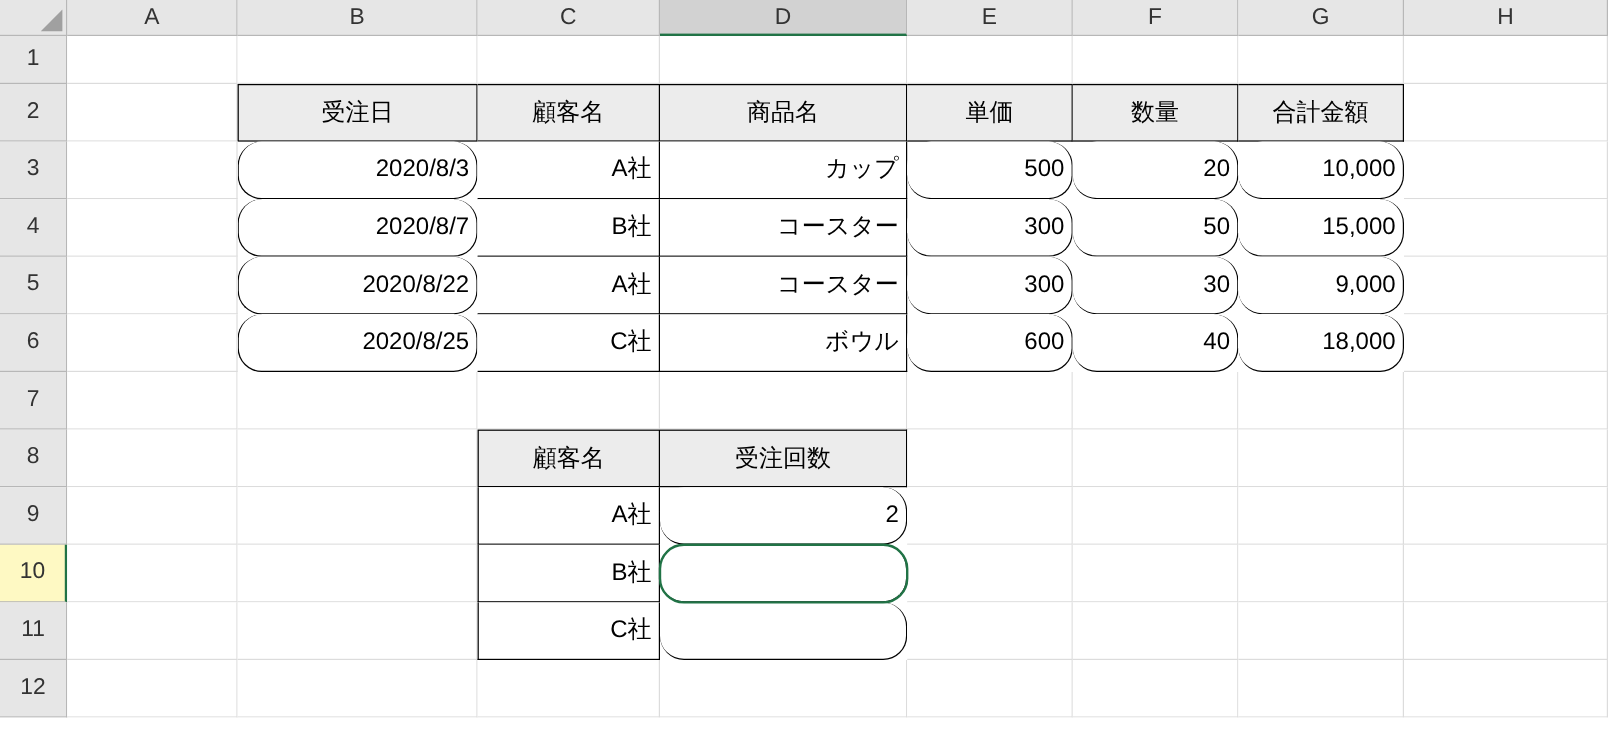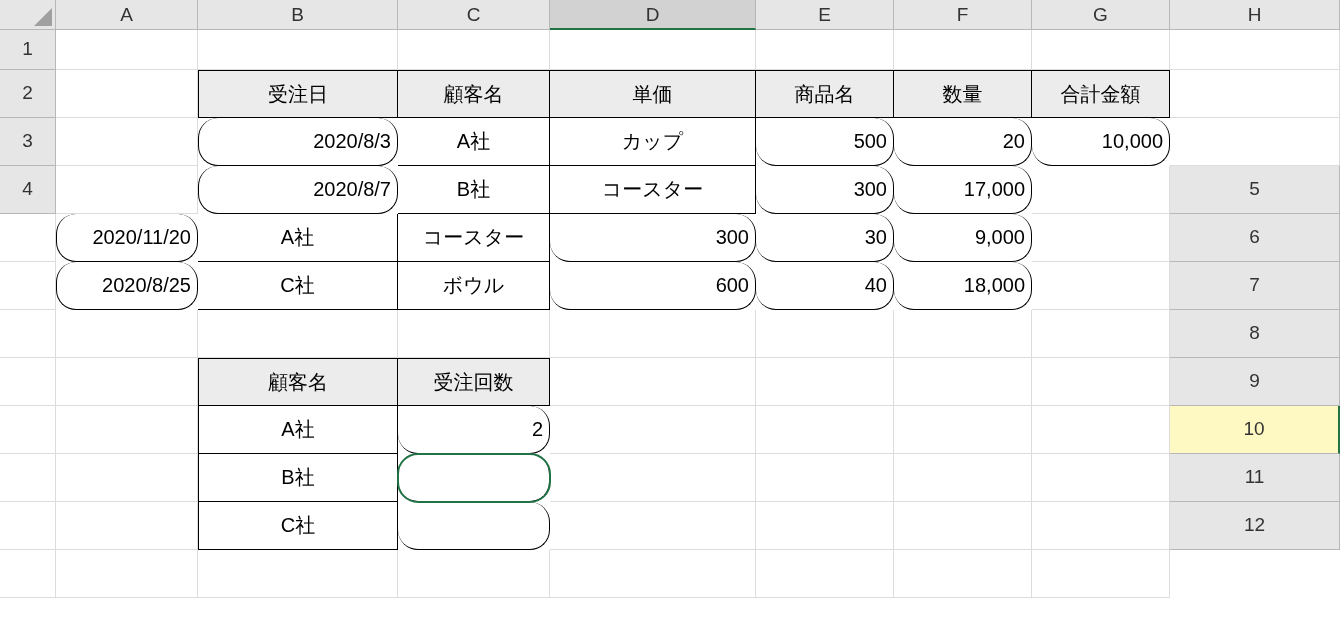--- a/index.html
+++ b/index.html
@@ -71,21 +71,21 @@
     }
     .hdrcell {
       background: #ececec;
       text-align: center;
     }
     .b-top { border-top: 1px solid #000 !important; }
     .b-bot { border-bottom: 1px solid #000 !important; }
     .b-lef { border-left: 1px solid #000 !important; }
     .b-rig { border-right: 1px solid #000 !important; }
     .ta-r { text-align: right; border-radius: 20px; }
-    .ta-l { text-align: center; }
+    .ta-l { text-align: right; }
     .selected {
       outline: 2px solid #217346;
       outline-offset: -1px;
       z-index: 5;
       background: #fff;
     }
     .selected::after {
       content: "";
       position: absolute;
       right: -3px;
@@ -119,48 +119,49 @@
   <div class="cell row1" style="height:40px"></div>
   <div class="cell row1" style="height:40px"></div>
   <div class="cell row1" style="height:40px"></div>
   <div class="cell row1" style="height:40px"></div>
   <div class="cell row1" style="height:40px"></div>
 
   <div class="rowhead">2</div>
   <div class="cell"></div>
   <div class="cell hdrcell b-top b-lef b-bot b-rig">受注日</div>
   <div class="cell hdrcell b-top b-bot b-rig">顧客名</div>
+  <div class="cell hdrcell b-top b-bot b-rig">商品名</div>
   <div class="cell hdrcell b-top b-bot b-rig">単価</div>
-  <div class="cell hdrcell b-top b-bot b-rig">商品名</div>
   <div class="cell hdrcell b-top b-bot b-rig">数量</div>
   <div class="cell hdrcell b-top b-bot b-rig">合計金額</div>
   <div class="cell"></div>
 
   <div class="rowhead">3</div>
   <div class="cell"></div>
   <div class="cell ta-r b-lef b-bot b-rig">2020/8/3</div>
   <div class="cell ta-l b-bot b-rig">A社</div>
   <div class="cell ta-l b-bot b-rig">カップ</div>
   <div class="cell ta-r b-bot b-rig">500</div>
   <div class="cell ta-r b-bot b-rig">20</div>
   <div class="cell ta-r b-bot b-rig">10,000</div>
   <div class="cell"></div>
 
   <div class="rowhead">4</div>
   <div class="cell"></div>
   <div class="cell ta-r b-lef b-bot b-rig">2020/8/7</div>
   <div class="cell ta-l b-bot b-rig">B社</div>
   <div class="cell ta-l b-bot b-rig">コースター</div>
   <div class="cell ta-r b-bot b-rig">300</div>
-  <div class="cell ta-r b-bot b-rig">17,000</div>
+  <div class="cell ta-r b-bot b-rig">50</div>
+  <div class="cell ta-r b-bot b-rig">15,000</div>
   <div class="cell"></div>
 
   <div class="rowhead">5</div>
   <div class="cell"></div>
-  <div class="cell ta-r b-lef b-bot b-rig">2020/11/20</div>
+  <div class="cell ta-r b-lef b-bot b-rig">2020/8/22</div>
   <div class="cell ta-l b-bot b-rig">A社</div>
   <div class="cell ta-l b-bot b-rig">コースター</div>
   <div class="cell ta-r b-bot b-rig">300</div>
   <div class="cell ta-r b-bot b-rig">30</div>
   <div class="cell ta-r b-bot b-rig">9,000</div>
   <div class="cell"></div>
 
   <div class="rowhead">6</div>
   <div class="cell"></div>
   <div class="cell ta-r b-lef b-bot b-rig">2020/8/25</div>

